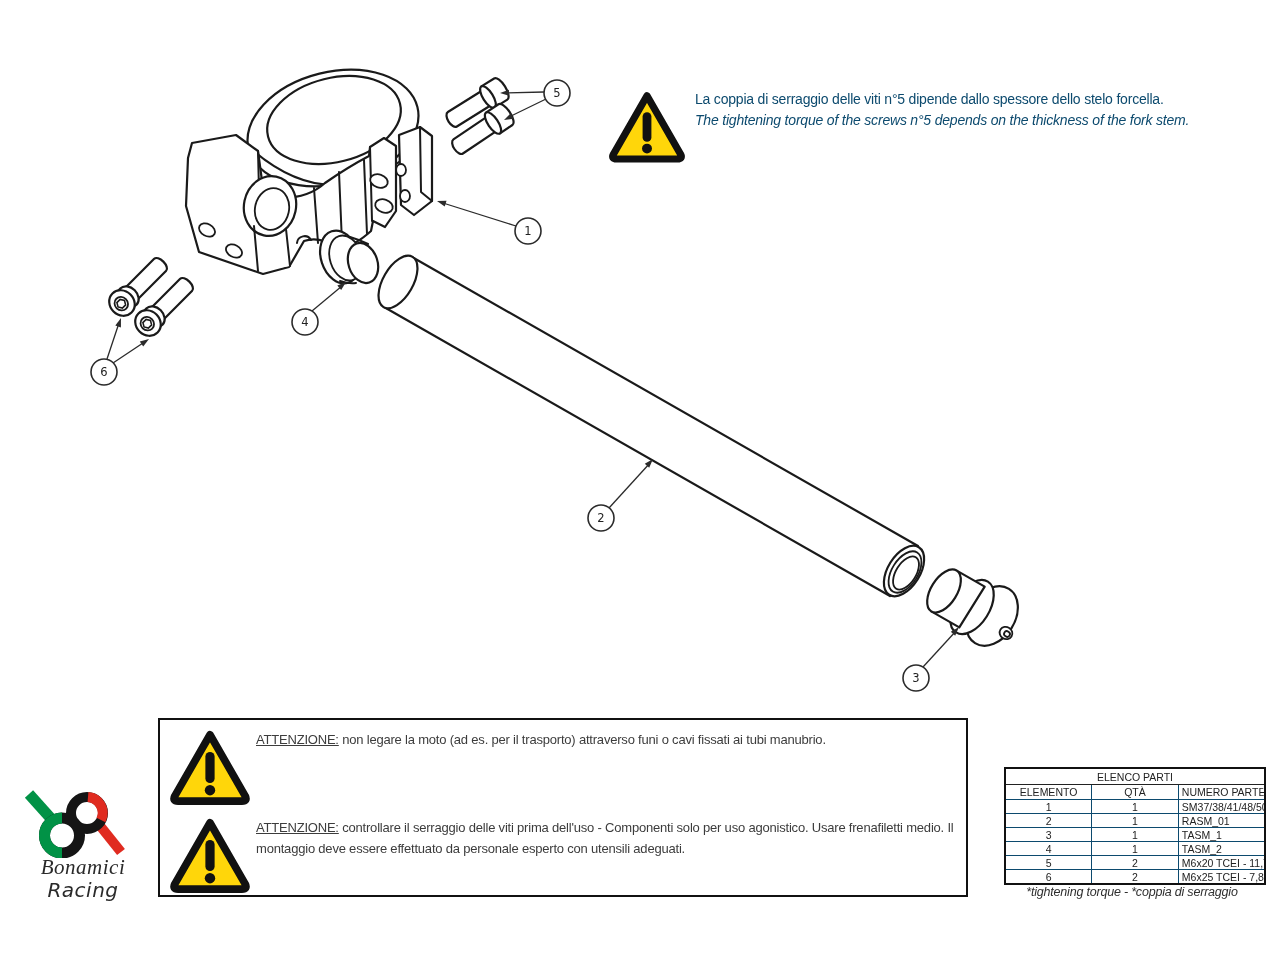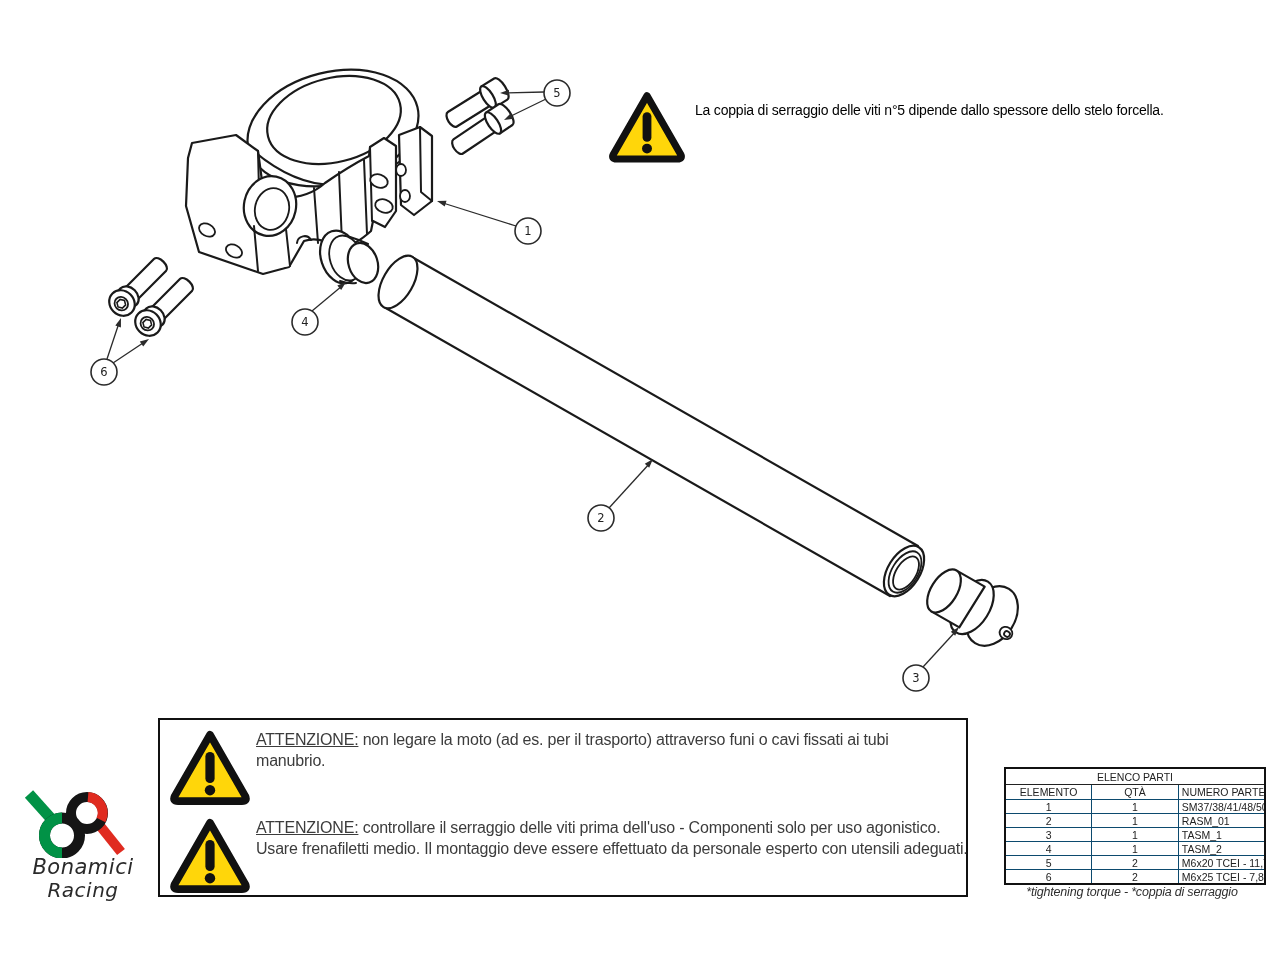--- a/index.html
+++ b/index.html
@@ -20,38 +20,38 @@
   .leader { fill:none; stroke:#2b2b2b; stroke-width:1.3; }
   .ahead  { fill:#2b2b2b; stroke:none; }
   .ccirc  { fill:#ffffff; stroke:#2b2b2b; stroke-width:1.6; }
   .cnum   { font:11.5px "DejaVu Sans",sans-serif; fill:#222; text-anchor:middle; }
 
   
   .tri-fill { stroke:#111; stroke-width:9; stroke-linejoin:round; }
   .tri-mark { stroke:#111; stroke-width:11; stroke-linecap:round; }
 
   
-  .top-note { left:695px; top:100px; width:560px; font-size:14px; line-height:21px;
-              letter-spacing:-0.2px; color:#000000; }
+  .top-note { left:695px; top:89px; width:560px; font-size:14px; line-height:21px;
+              letter-spacing:-0.2px; color:#0c4a6e; }
   .top-note div { white-space:nowrap; }
   .it { font-style:italic; }
 
   
   .warn-box { left:158px; top:718px; width:806px; height:175px;
               border:2.5px solid #111; background:#fff; }
-  .warn-text { position:absolute; left:96px; width:716px; font-size:16px;
+  .warn-text { position:absolute; left:96px; width:716px; font-size:13px;
                line-height:21px; letter-spacing:-0.2px; color:#3c3c3c; }
   .wt1 { top:9px; width:660px; }
   .wt2 { top:97px; }
   .ulabel { text-decoration:underline; }
 
   
   .logo-text { left:8px; width:150px; text-align:center; font-style:italic;
                color:#2a2a2a; font-family:"DejaVu Sans",sans-serif; }
-  .logo-line1 { top:855px; font-size:21px; letter-spacing:0.5px; }
+  .logo-line1 { top:855px; font-size:21px; letter-spacing:0.5px;font-family:Liberation Serif, serif; }
   .logo-line2 { top:878px; font-size:20px; letter-spacing:0.5px; }
 
   
   .ptable { left:1004px; top:767px; width:262px; border-collapse:collapse;
             font-size:10.5px; color:#222; table-layout:fixed; }
   .ptable td { border:1px solid #0c4a6e; height:13px; padding:0 3px;
                overflow:hidden; white-space:nowrap; }
   .ptable .title td { text-align:center; height:15px; }
   .ptable .hdr td { text-align:center; height:14px;border-radius:6px; }
   .ptable td.c { text-align:center; }
@@ -205,20 +205,21 @@
       <circle class="ccirc" cx="104" cy="372" r="13"></circle>
       <text class="cnum" x="104" y="376">6</text>
     </g>
   </svg>
 
   <svg class="abs" style="left:607px;top:89px" width="80" height="76" viewBox="0 0 100 92">
     <use href="#warnTri"></use>
   </svg>
   <div class="abs top-note">
     <div>La coppia di serraggio delle viti n°5 dipende dallo spessore dello stelo forcella.</div>
+    <div class="it">The tightening torque of the screws n°5 depends on the thickness of the fork stem.</div>
   </div>
 
   <div class="abs warn-box">
     <svg class="abs" style="left:8px;top:8px" width="84" height="79" viewBox="0 0 100 92">
       <use href="#warnTri"></use>
     </svg>
     <div class="warn-text wt1">
       <span class="ulabel">ATTENZIONE:</span><span> non legare la moto (ad es. per il trasporto) attraverso funi o cavi fissati ai tubi manubrio.</span>
     </div>
     <svg class="abs" style="left:8px;top:96px" width="84" height="79" viewBox="0 0 100 92">

